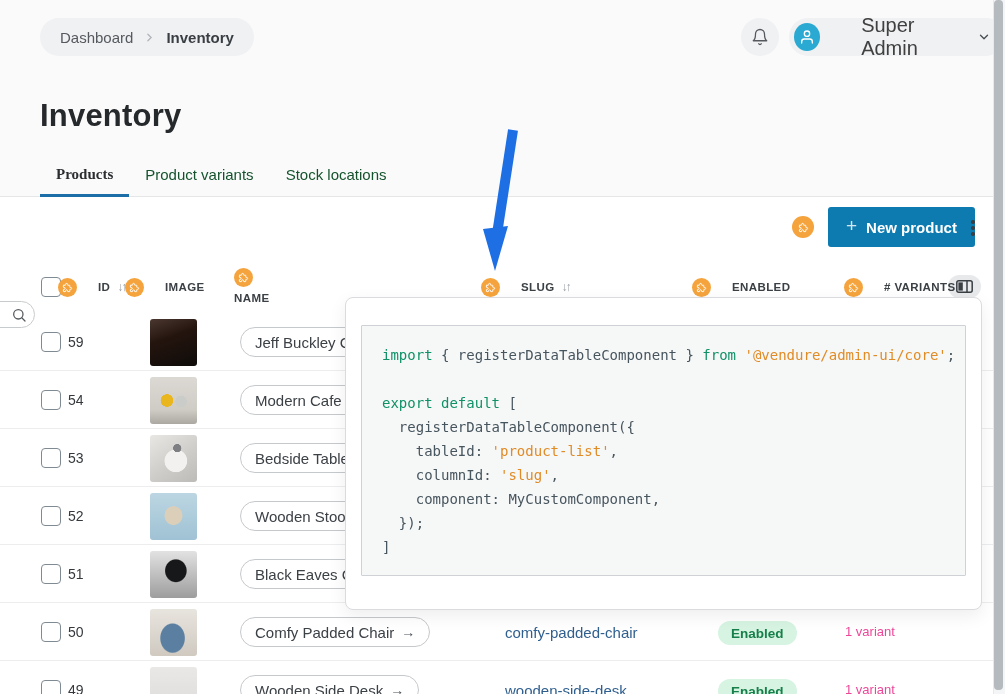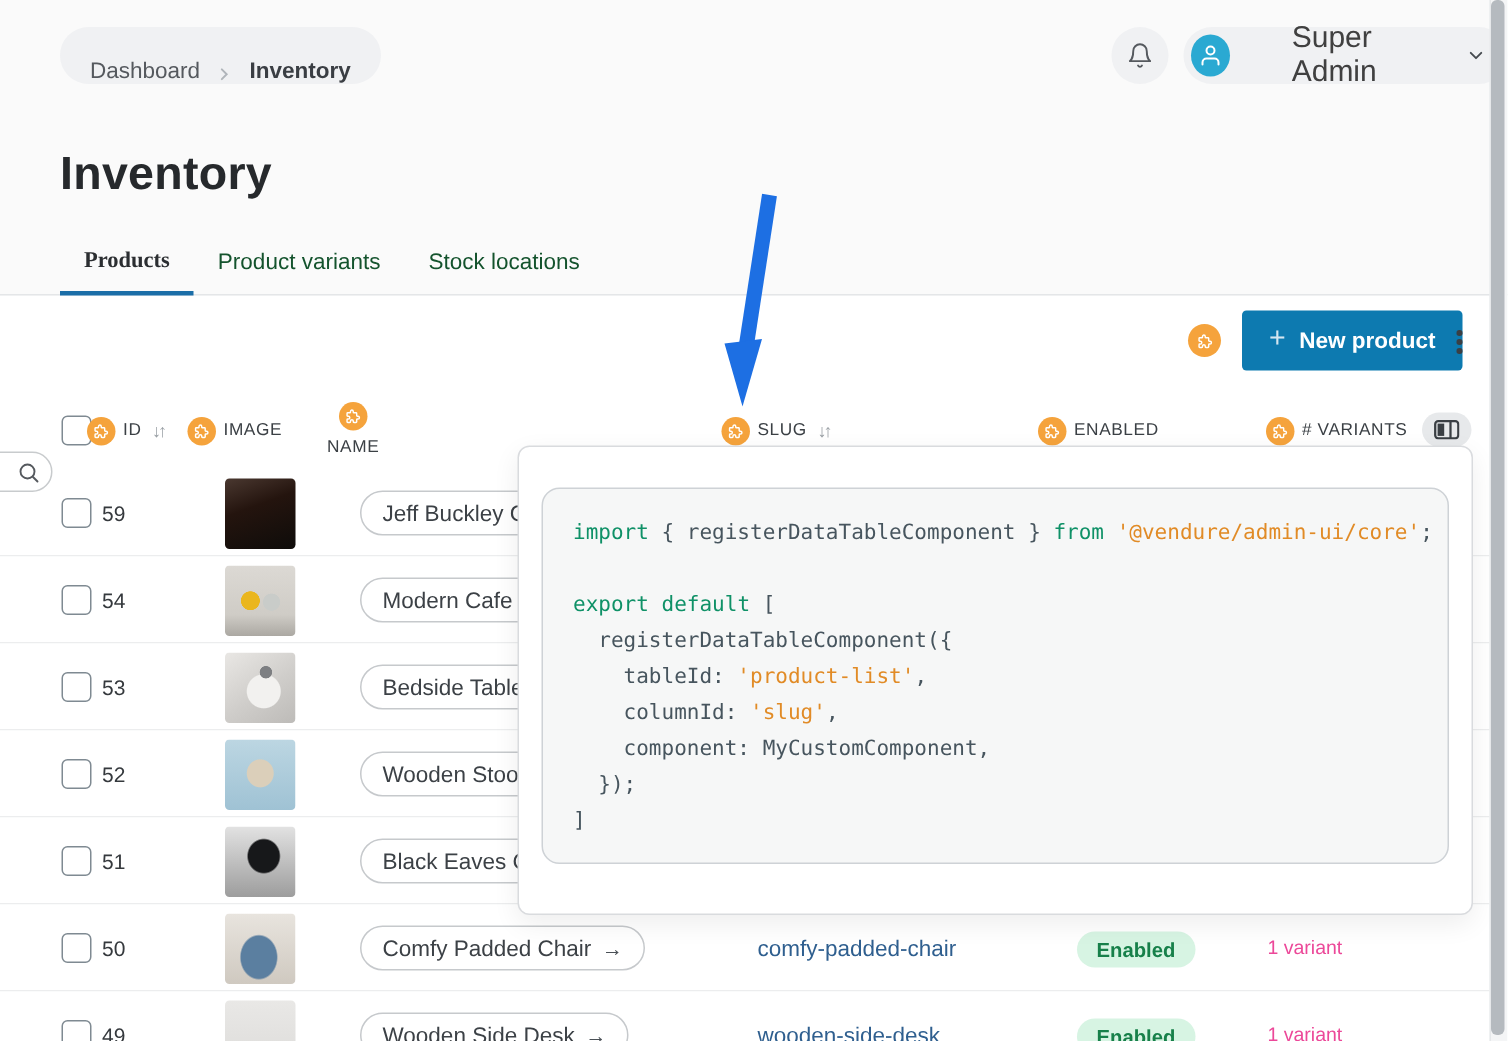--- a/index.html
+++ b/index.html
@@ -9,21 +9,21 @@
     font-family:"Liberation Sans", sans-serif; color:#35393d;
   }
   
   .page-header {
     position:absolute; left:0; top:0; width:1005px; height:197px;
     background:#fafafa; border-bottom:1px solid #e4e6e8;
   }
   .breadcrumb {
     position:absolute; left:40px; top:18px; height:38px;
     background:#f0f1f3; border-radius:19px;
-    display:flex; align-items:flex-end; padding:0 20px; gap:10px;
+    display:flex; align-items:center; padding:0 20px; gap:10px;
     font-size:15px;
   }
   .crumb { color:#55595e; cursor:pointer; }
   .crumb.current { color:#3a3e43; font-weight:700; }
   .crumb-sep { color:#9aa0a6; display:flex; align-items:center; }
   .bell-btn {
     position:absolute; left:741px; top:18px; width:38px; height:38px;
     background:#f0f1f3; border-radius:50%;
     display:flex; align-items:center; justify-content:center; cursor:pointer;
   }
@@ -70,21 +70,21 @@
     gap:2.6px; cursor:pointer;
   }
   .kebab i { width:3.6px; height:3.6px; border-radius:50%; background:#3a3f44; }
 
   
   .thead { position:absolute; left:0; top:268px; width:993px; height:38px; }
   .th-cell {
     position:absolute; top:0; height:38px;
     display:flex; align-items:center; gap:5px;
   }
-  .th-label { font-size:11.5px; font-weight:400; color:#3b4045; letter-spacing:.4px; white-space:nowrap; }
+  .th-label { font-size:11.5px; font-weight:700; color:#3b4045; letter-spacing:.4px; white-space:nowrap;margin-left:16px; }
   .sort-glyph { font-size:12px; color:#9aa0a5; letter-spacing:-2px; cursor:pointer; margin-left:2px; }
   .checkbox {
     width:20px; height:20px; border:1.5px solid #7f8a92; border-radius:4px;
     background:#fff; cursor:pointer; flex:0 0 auto;
   }
   .th-check { position:absolute; left:41px; top:9px; }
   .col-settings-btn {
     position:absolute; left:948px; top:7px; width:33px; height:23px;
     background:#e7e9eb; border-radius:12px;
     display:flex; align-items:center; justify-content:center; cursor:pointer;
@@ -145,21 +145,21 @@
   .thumb-light-desk   { background:linear-gradient(180deg,#e9e8e6,#dcdbd9); }
 
   
   .code-popup {
     position:absolute; left:345px; top:297px; width:637px; height:313px;
     background:#fff; border:1px solid #d9dbde; border-radius:8px;
     box-shadow:0 6px 18px rgba(0,0,0,.07); z-index:20;
   }
   .code-block {
     position:absolute; left:15px; right:15px; top:27px; bottom:33px;
-    background:#f6f7f7; border:1px solid #ced2d6; border-radius:12px;
+    background:#f6f7f7; border:1px solid #ced2d6; border-radius:1px;
     padding:17px 20px; overflow:hidden;
     font-family:"DejaVu Sans Mono", monospace; font-size:14px; line-height:24px;
     white-space:pre;
   }
   .code-line { min-height:24px; }
   .kw  { color:var(--code-keyword,#0f9167); }
   .str { color:var(--code-string,#e18b26); }
   .pl  { color:var(--code-plain,#47555e); }
 
   

